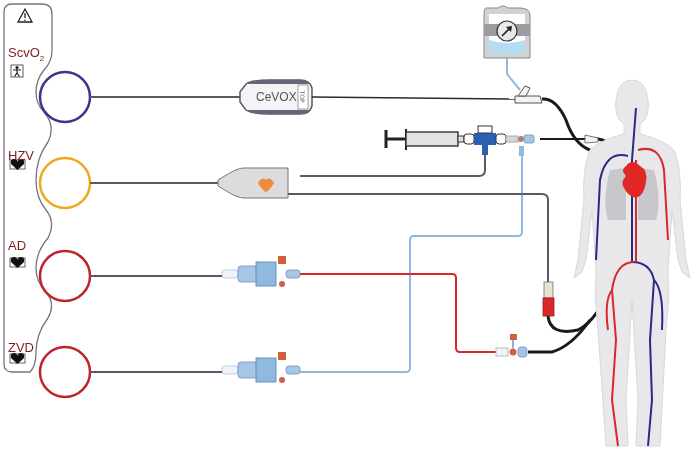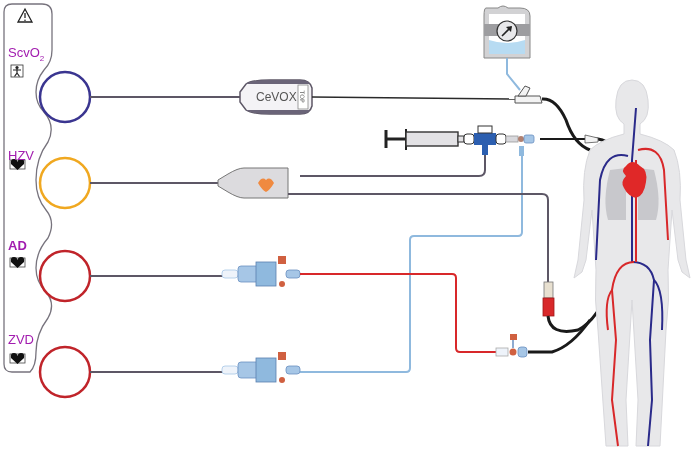--- a/index.html
+++ b/index.html
@@ -1,19 +1,19 @@
 <!DOCTYPE html>
 <html><head>
 <meta charset="utf-8">
 <style>
   html, body { margin: 0; padding: 0; background: #ffffff; }
   body { width: 700px; height: 453px; position: relative; overflow: hidden;
          font-family: "Liberation Sans", sans-serif; }
   svg { position: absolute; left: 0; top: 0; }
-  .lbl { position: absolute; font-family: "Liberation Sans", sans-serif; font-size: 13px; color: #a21caf; }
+  .lbl { position: absolute; font-family: "Liberation Sans", sans-serif; font-size: 13px; color: #7f1d1d; }
   .lbl sub { font-size: 8px; }
   .cevox { position: absolute; font-family: Liberation Sans, sans-serif; font-size: 12px; color: #555; }
   .top { position: absolute; font-family: "DejaVu Sans", sans-serif; font-size: 6px; color: #666; transform: rotate(90deg); }
 </style>
 </head>
 <body>
 
 <svg width="700" height="453" viewBox="0 0 700 453">
 
   <path d="M12,4 L42,4 Q52,4 52,14 L52,50 Q52,62 44,70 Q36,80 36,92 Q36,104 44,112 Q56,126 48,142 Q36,158 36,180 Q36,198 46,210 Q56,222 48,238 Q36,252 36,268 Q36,282 46,292 Q56,304 48,318 Q36,334 36,352 Q36,366 30,372 L12,372 Q4,372 4,364 L4,12 Q4,4 12,4 Z" fill="#ffffff" stroke="#77737d" stroke-width="1.3"></path>
@@ -166,17 +166,17 @@
     <path d="M638,150 Q660,144 664,170 L668,240"></path>
     <path d="M634,262 Q616,262 612,290 L616,340 L612,400 L618,446"></path>
     <path d="M612,290 Q604,300 608,330"></path>
   </g>
 
   <path d="M626,176 Q620,170 626,166 Q632,158 640,166 Q648,170 646,182 Q644,196 636,198 Q628,196 624,188 Q620,182 626,176 Z" fill="#e02828"></path>
 </svg>
 
 <div class="lbl" style="left:8px;top:45px;"><span>ScvO</span><sub>2</sub></div>
 <div class="lbl" style="left:8px;top:148px;">HZV</div>
-<div class="lbl" style="left:8px;top:238px;font-weight:bold;">AD</div>
-<div class="lbl" style="left:8px;top:332px;">ZVD</div>
+<div class="lbl" style="left:8px;top:238px;">AD</div>
+<div class="lbl" style="left:8px;top:340px;">ZVD</div>
 
 <div class="cevox" style="left:256px;top:90px;">CeVOX</div>
 <div class="top" style="left:296px;top:93px;">TOP</div>
 
 </body></html>

